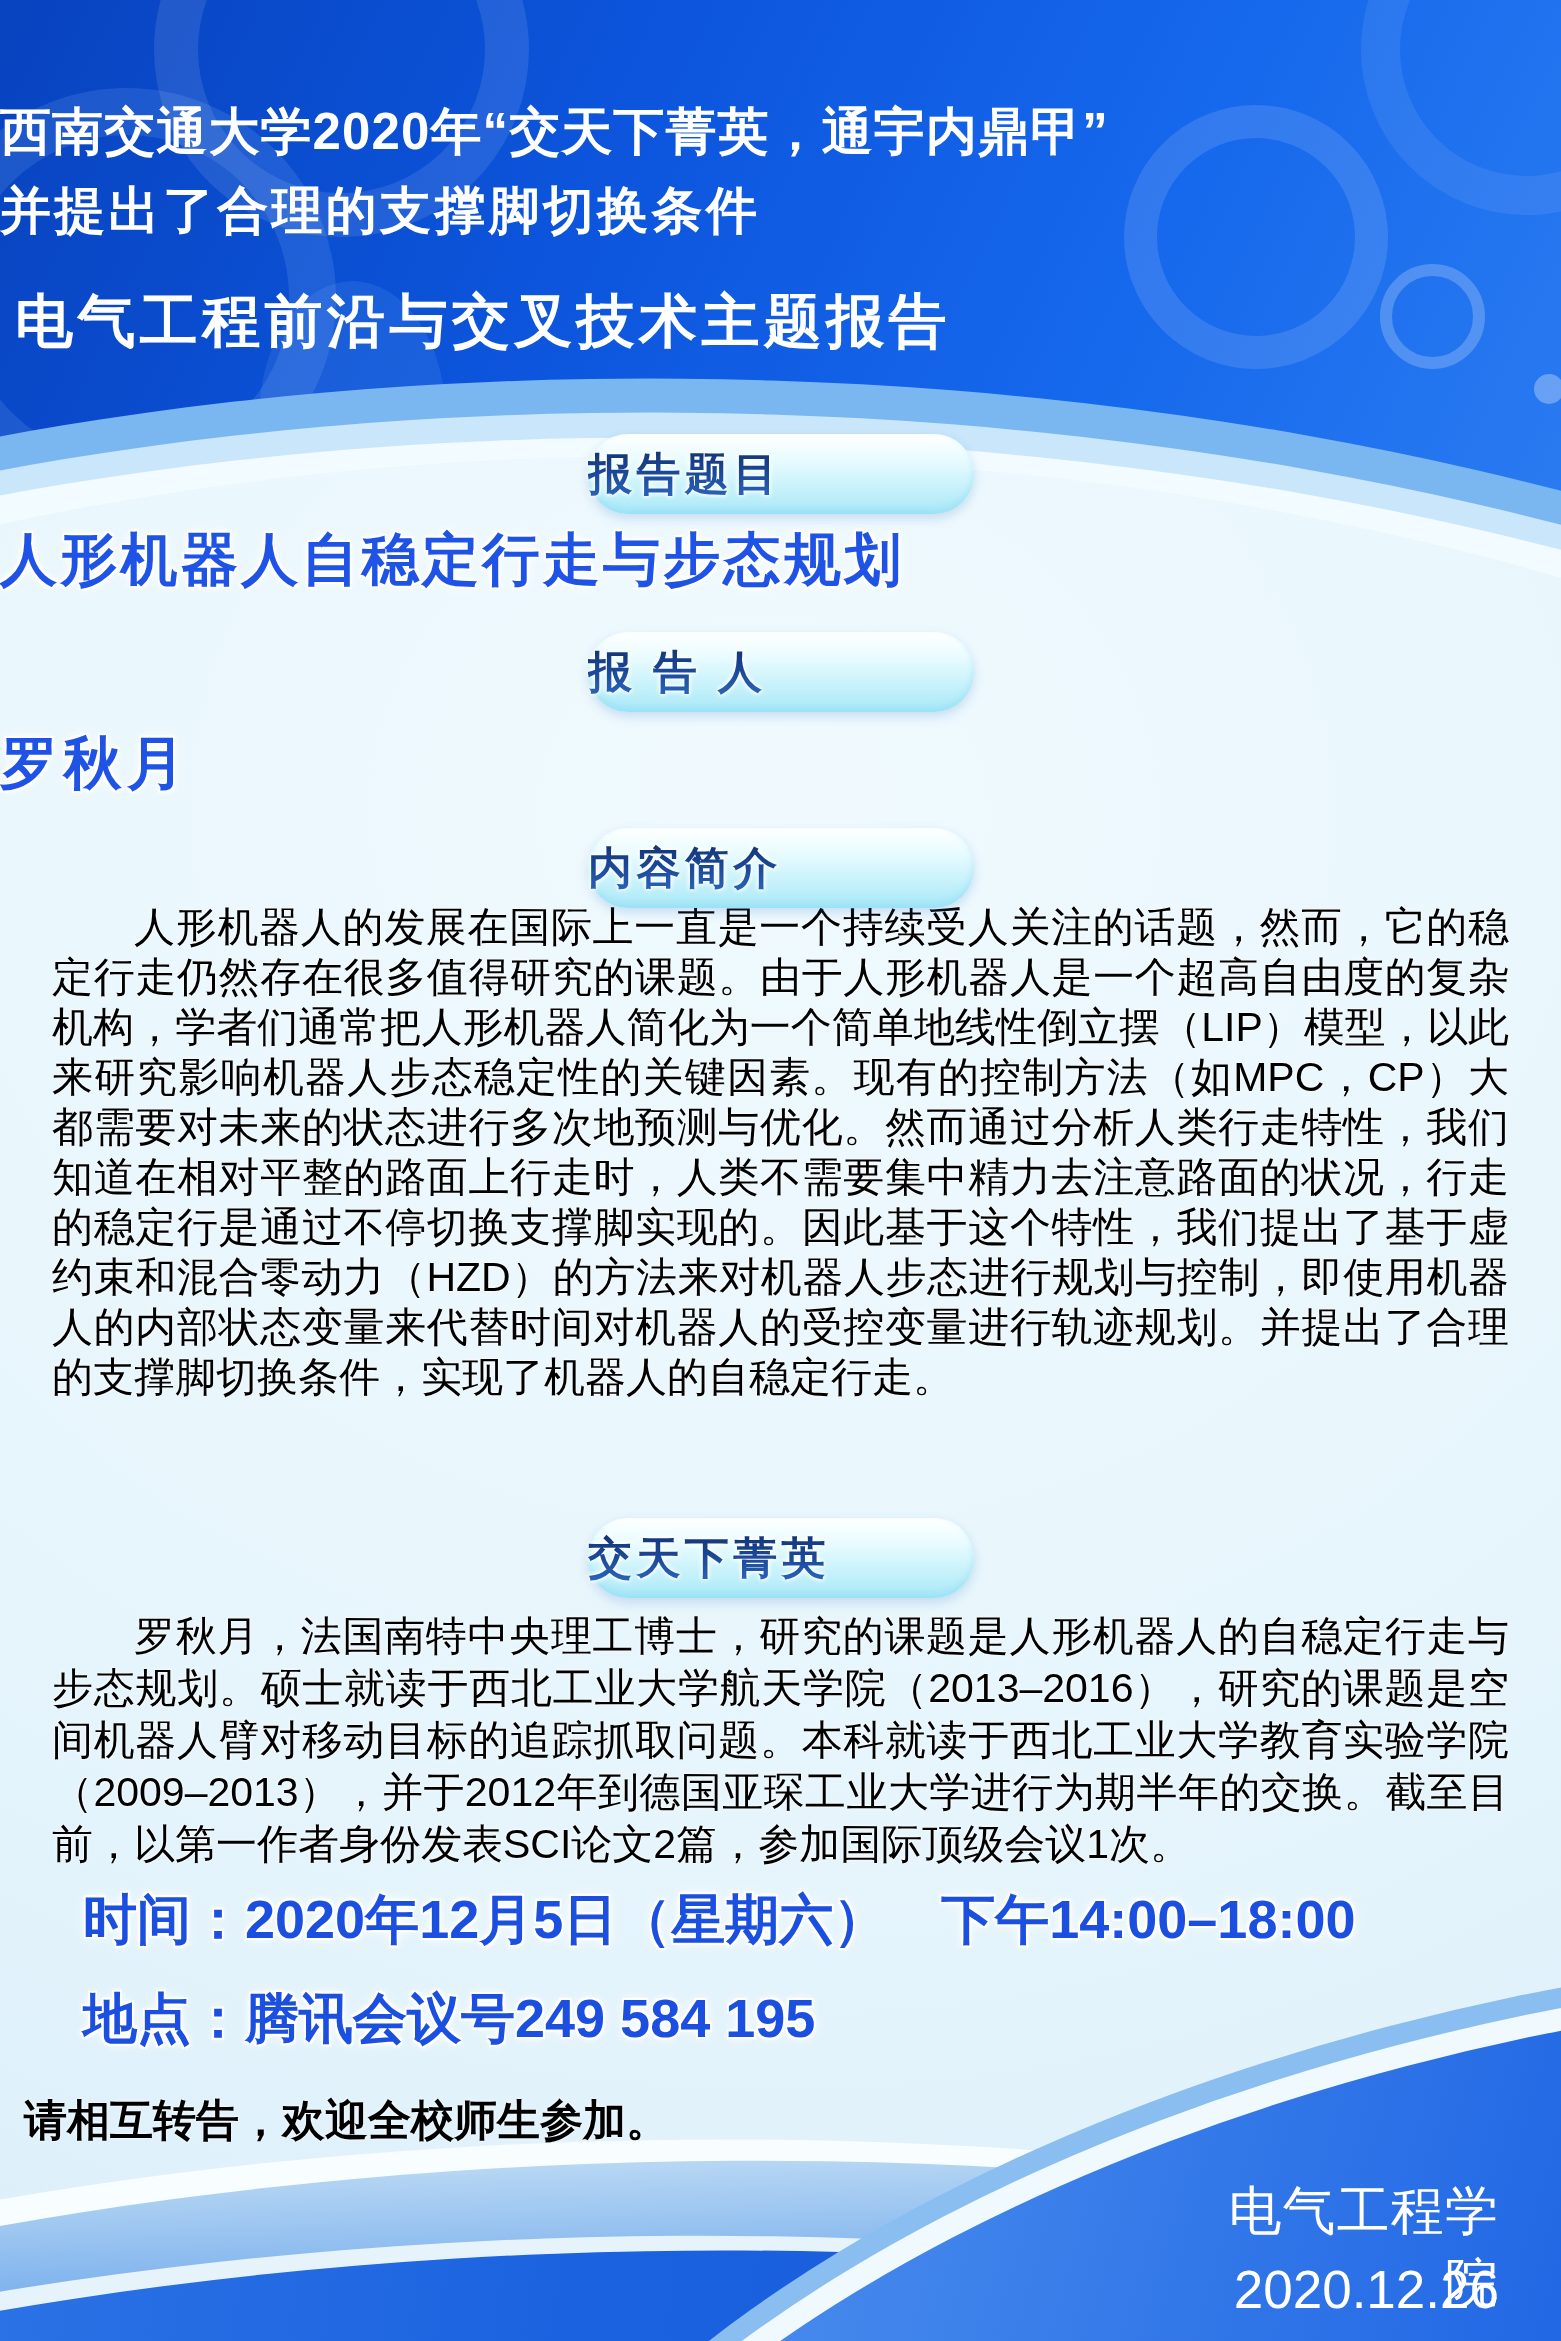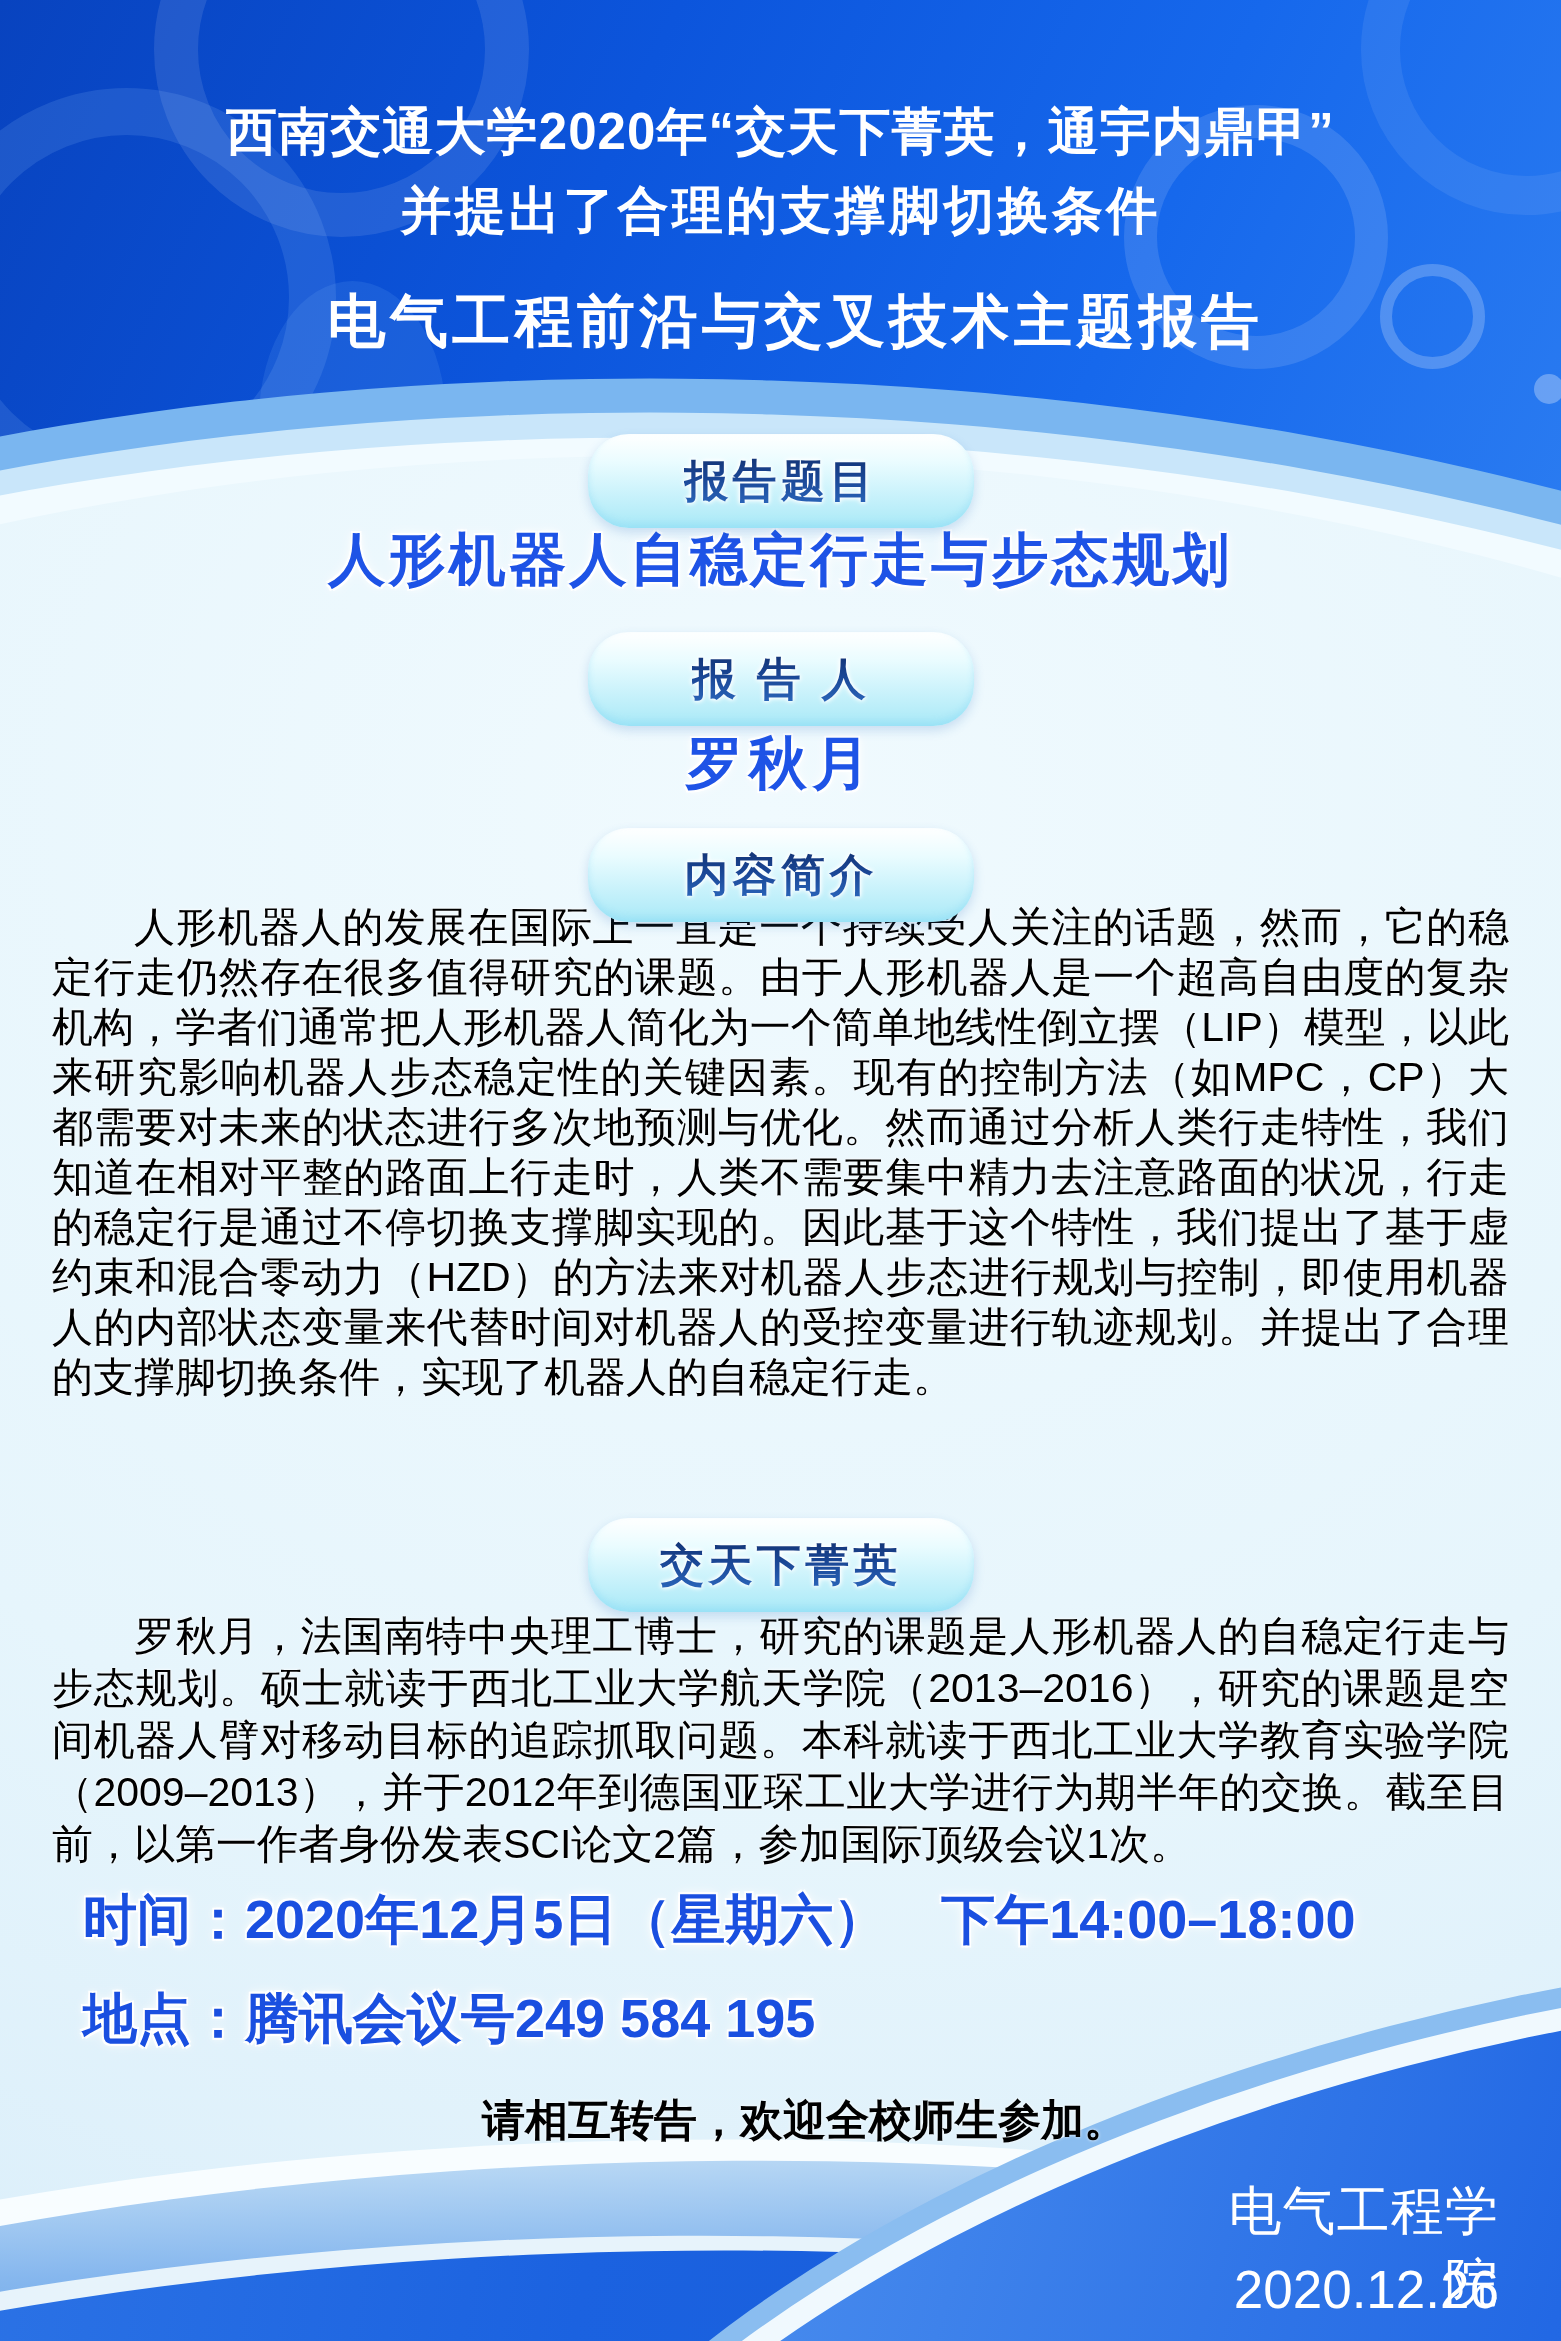--- a/index.html
+++ b/index.html
@@ -35,30 +35,30 @@
     background:linear-gradient(180deg,#b7d7f4 0%,#86b7ee 6%,#5e9de6 14%,#3f85e0 30%,#2f77dc 60%);}
   .bw-sliver{left:-1322px;top:2237px;width:3856px;height:1653px;background:#e7f3fb;transform:rotate(-1.5deg);z-index:8;}
   .bw-deep  {left:-1322px;top:2251px;width:3967px;height:1763px;transform:rotate(-1deg);z-index:9;
     background:linear-gradient(100deg,#4e95f0 0%,#1b62e0 45%,#0c4cc8 100%);}
   .bw-mid-right  {left:424px;top:1965px;width:2644px;height:1322px;background:#8abdf0;transform:rotate(-9deg);z-index:10;}
   .bw-crest-right{left:432px;top:1984px;width:2644px;height:1322px;background:#f0f9fe;transform:rotate(-9deg);z-index:11;}
   .bw-deep-right {left:441px;top:2005px;width:2644px;height:1322px;transform:rotate(-9deg);z-index:12;
     background:linear-gradient(115deg,#5a9cf2 0%,#2268e4 40%,#0b4ac4 85%);}
   
   .txt{position:absolute;z-index:20;}
-  .center{left:0;width:1561px;text-align:center;}
+  .center{left:0;width:1561px;text-align:left;}
   .white-head{color:#ffffff;font-weight:900;}
   .h-line1{top:98px;font-size:51px;letter-spacing:1.1px;}
   .h-line2{top:177px;font-size:51px;letter-spacing:3.3px;}
   .h-sub  {top:283px;font-size:58px;letter-spacing:4.4px;padding-left:15px;}
   .pill{
-    position:absolute;left:588px;width:386px;height:94px;border-radius:41px;z-index:21;
+    position:absolute;left:588px;width:386px;height:80px;border-radius:41px;z-index:21;
     background:linear-gradient(180deg,#ffffff 0%,#eafcff 30%,#c9f2fb 65%,#a9e9f7 100%);
     box-shadow:0 4.4px 11px rgba(40,110,190,.20), inset 0 -4.4px 7.7px rgba(130,215,245,.40);
-    display:flex;align-items:center;justify-content:center;
+    display:flex;align-items:center;justify-content:flex-start;
   }
   .pill-label{
     font-size:44px;font-weight:900;letter-spacing:4.4px;
     background:linear-gradient(180deg,#12306f 0%,#1a4796 45%,#2e6cc2 100%);
     -webkit-background-clip:text;background-clip:text;color:transparent;
     filter:drop-shadow(0 0 2.8px #ffffff) drop-shadow(0 0 1.7px #ffffff);
   }
   .p1{top:434px;} .p2{top:632px;} .p3{top:828px;} .p4{top:1518px;}
   .blue-glow{
     color:#1e53e6;font-weight:900;

